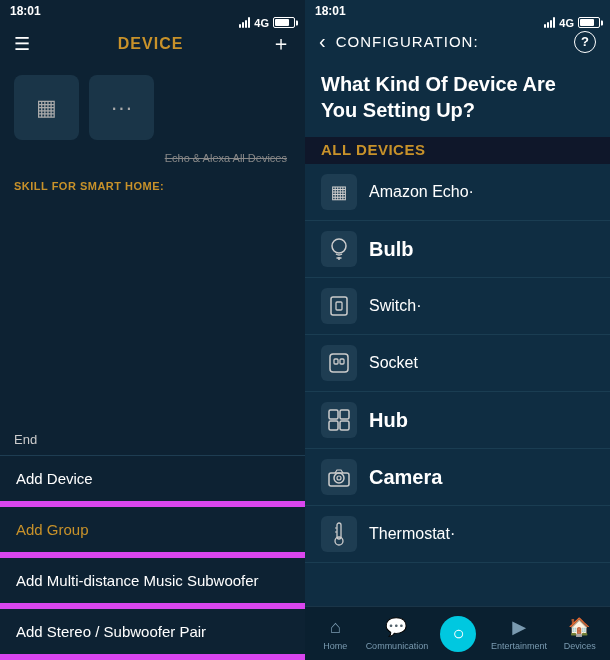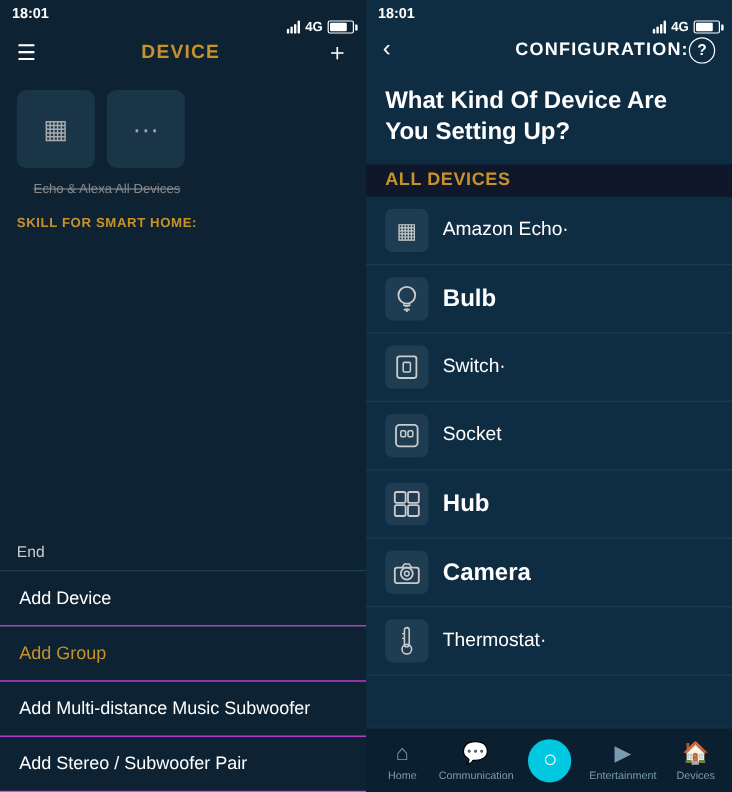--- a/index.html
+++ b/index.html
@@ -107,22 +107,23 @@
       justify-content: center;
       cursor: pointer;
     }
     .device-card-icon {
       font-size: 22px;
       color: #aaa;
     }
     .device-label {
       font-size: 11px;
       color: #888;
-      padding: 2px 28px 10px;
+      padding: 2px 18px 10px;
       text-decoration: line-through;
+      text-align: right;
     }
 
     .section-label {
       color: #c8922a;
       font-size: 11px;
       font-weight: 600;
       padding: 6px 14px;
       letter-spacing: 0.5px;
     }
 
@@ -143,21 +144,21 @@
       height: 1px;
       background: #1e3d52;
       margin: 0 0;
     }
 
     .menu-item {
       padding: 14px 16px;
       font-size: 15px;
       color: white;
       cursor: pointer;
-      border-bottom: 1px solid #d946ef;
+      border-bottom: 6px solid #d946ef;
     }
     .menu-item.accent {
       color: #c8922a;
     }
 
     
     .right-panel {
       width: 305px;
       height: 660px;
       background: #0f2d42;
@@ -184,25 +185,25 @@
       position: relative;
     }
     .back-arrow {
       font-size: 20px;
       color: white;
       cursor: pointer;
       margin-right: 10px;
     }
     .right-header-title {
       font-size: 15px;
-      font-weight: 700;
+      font-weight: 400;
       letter-spacing: 1px;
       color: white;
       flex: 1;
-      text-align: right;
+      text-align: left;
     }
     .help-icon {
       width: 22px;
       height: 22px;
       border: 1.5px solid white;
       border-radius: 50%;
       display: flex;
       align-items: center;
       justify-content: center;
       font-size: 13px;

